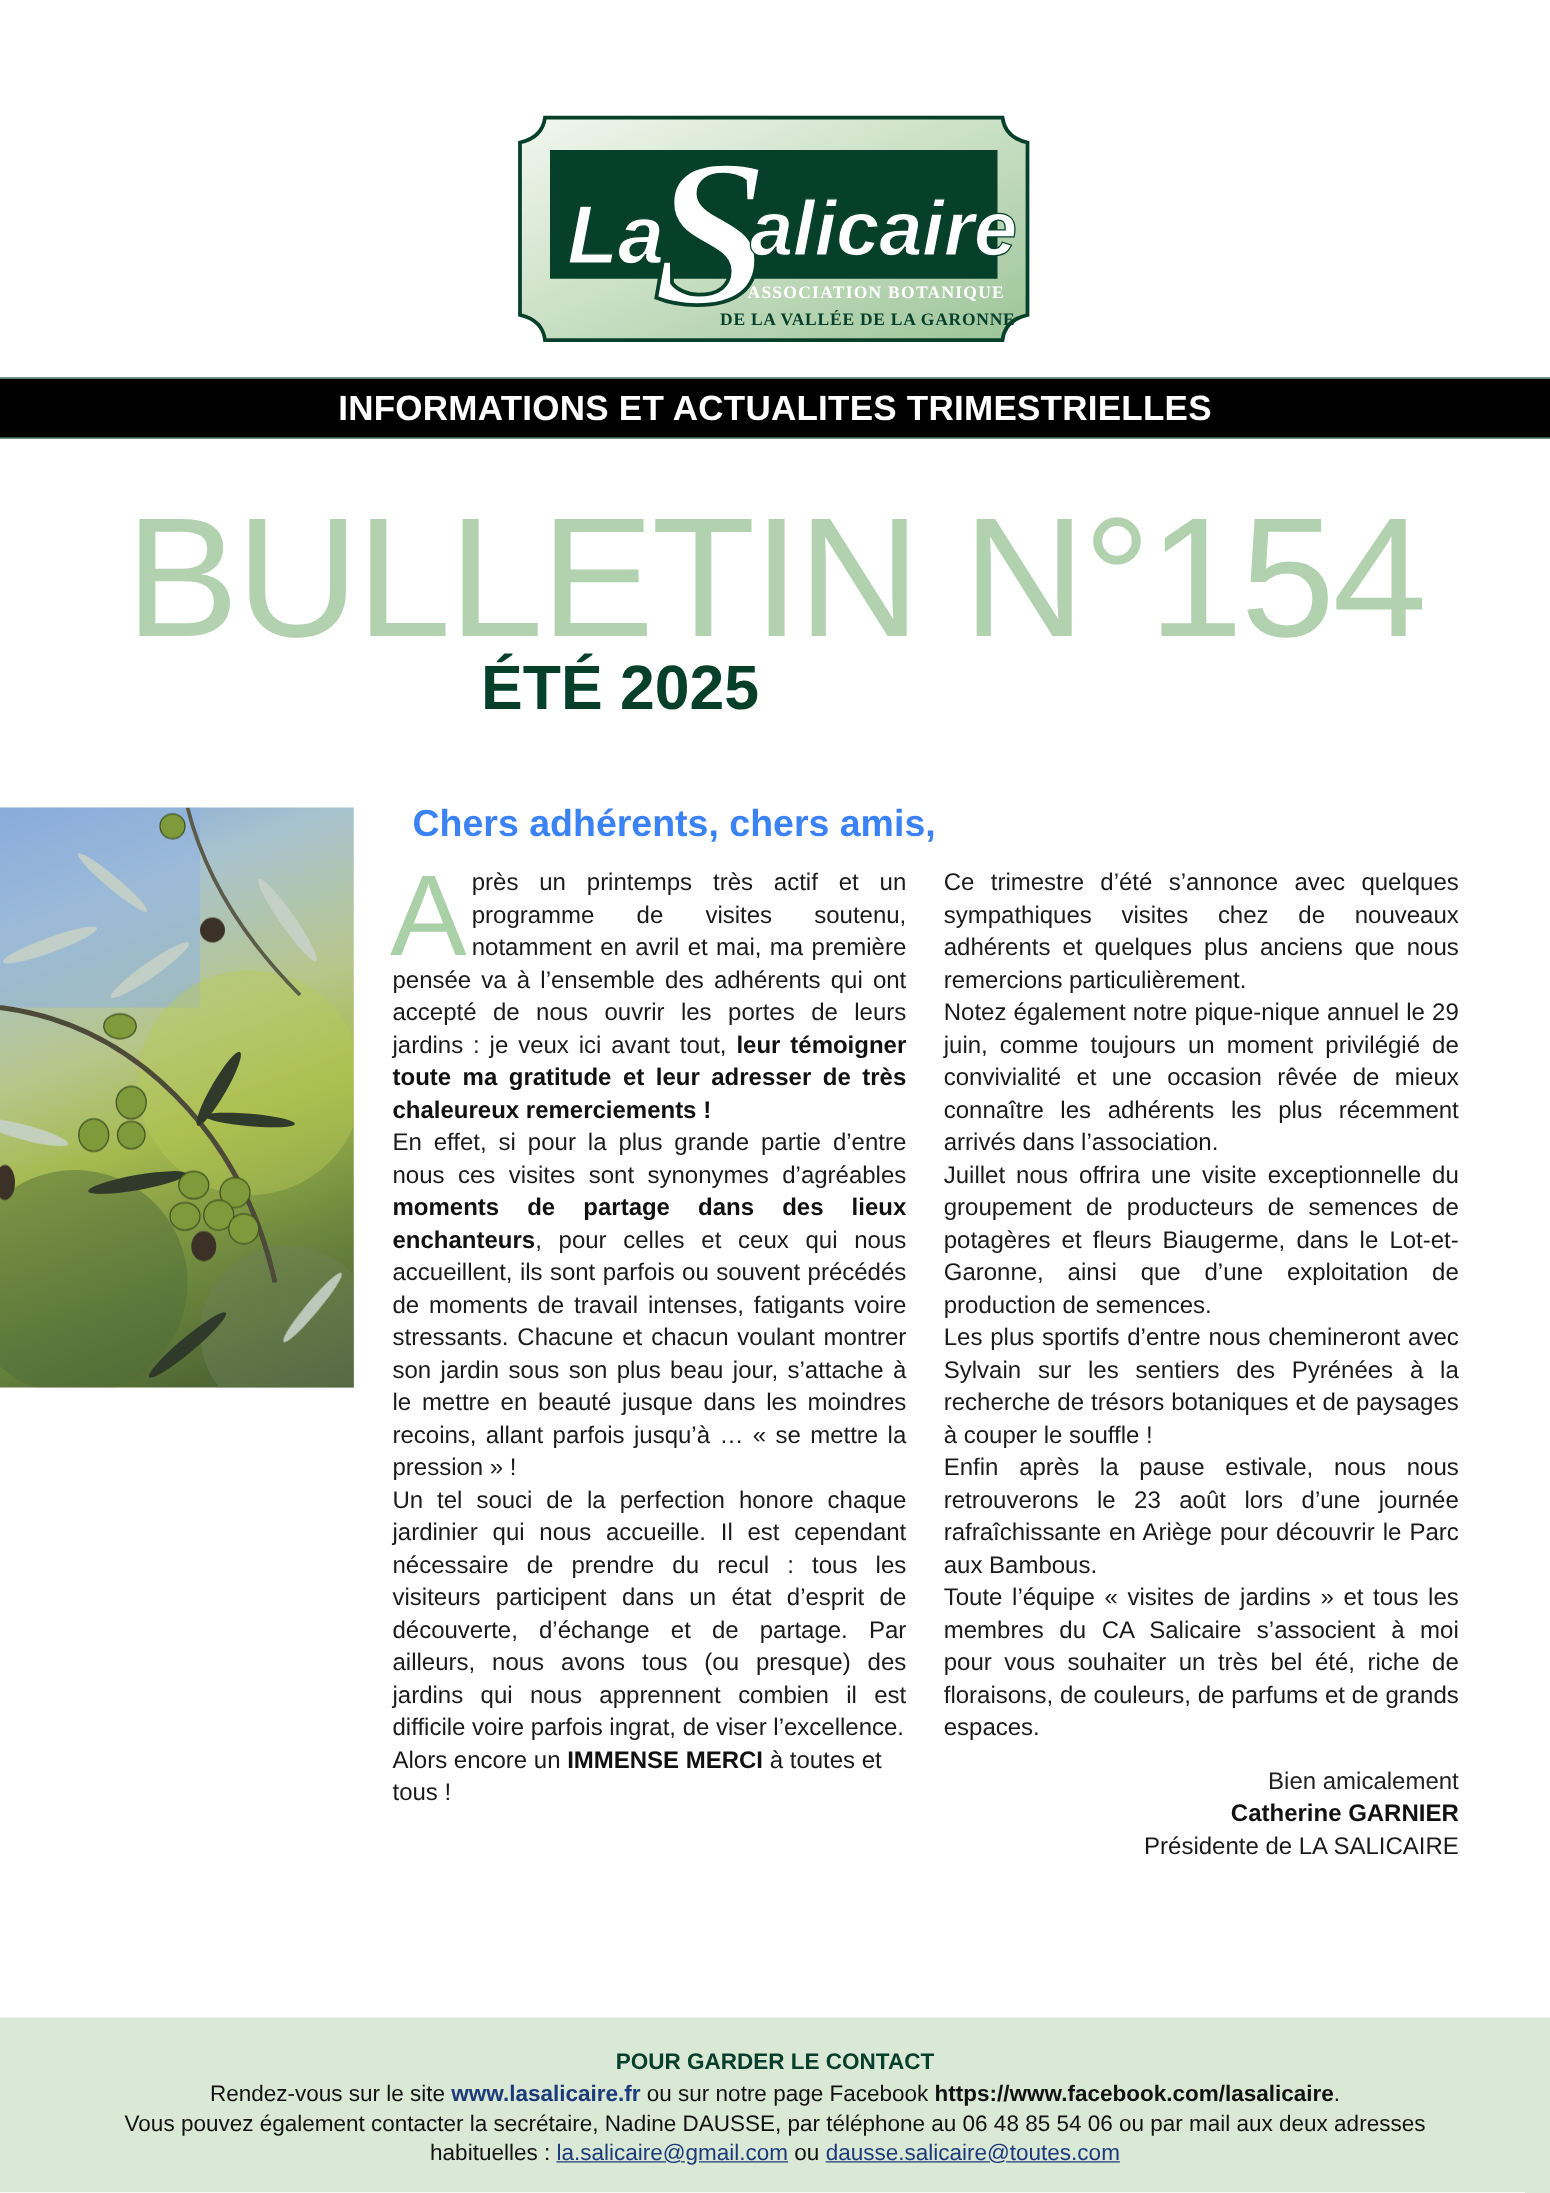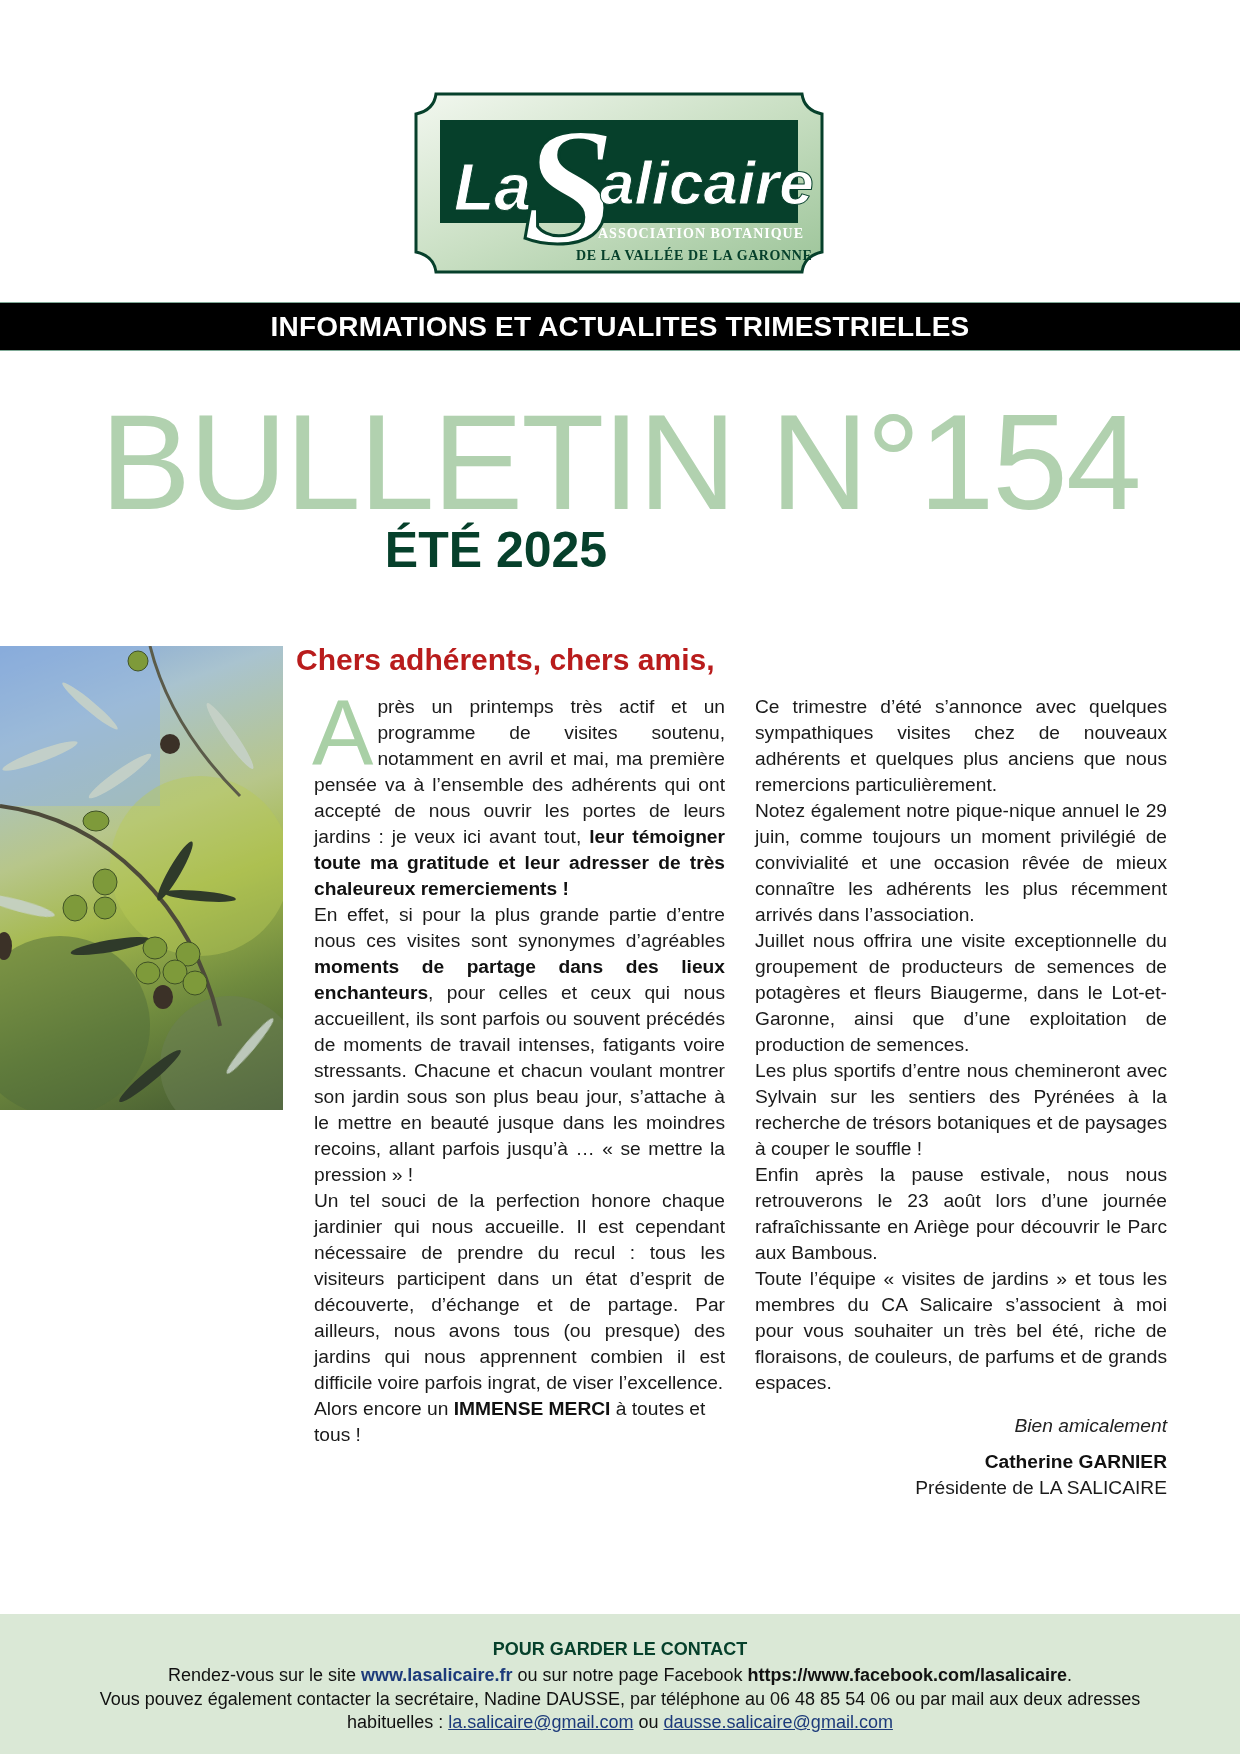--- a/index.html
+++ b/index.html
@@ -37,40 +37,40 @@
 
   
   .photo {
     position: absolute; left: 0; top: 646px; width: 283px; height: 464px; overflow: hidden;
     background: linear-gradient(160deg, #7fa3d6 0%, #a9c3cf 18%, #b7c68a 40%, #a5b94e 55%, #6f8a3e 75%, #3f5430 100%);
   }
   .photo svg { position: absolute; left: 0; top: 0; width: 283px; height: 464px; }
 
   
   .greeting {
-    position: absolute; left: 296px; top: 640px; font-size: 30px; font-weight: bold; color: #b91c1c;
+    position: absolute; left: 330px; top: 640px; font-size: 30px; font-weight: bold; color: #3b82f6;
     line-height: 40px;
   }
   .col {
     position: absolute; top: 694px; font-size: 19.2px; line-height: 26px;
     text-align: justify; color: #1a1a1a;
   }
   .col-left { left: 314px; width: 411px; }
   .col-right { left: 755px; width: 412px; }
   .col p { margin: 0; }
   .dropcap {
     float: left; font-size: 92px; line-height: 70px; height: 72px; color: #a9d0a6;
     margin: 4px 4px 0 -2px; font-weight: normal;
   }
   .col b { font-weight: bold; color: #111; }
 
   .sign-off {
     position: absolute; right: 73px; top: 1413px; text-align: right; font-size: 19.2px; line-height: 26px;
   }
-  .sign-off .closing { font-style: italic; color: #222; margin-bottom: 10px; }
+  .sign-off .closing { color: #222; margin-bottom: 0; }
   .sign-off .name { font-weight: bold; color: #111; }
   .sign-off .role { color: #1a1a1a; }
 
   
   .footer {
     position: absolute; left: 0; top: 1614px; width: 1240px; height: 140px;
     background: #dae8d6; text-align: center;
   }
   .footer-title {
     margin-top: 20px; color: #06402b; font-weight: bold; font-size: 18px; line-height: 30px;
@@ -191,15 +191,15 @@
   <div class="role">Présidente de LA SALICAIRE</div>
 </div>
 
 <div class="footer">
   <div class="footer-title">POUR GARDER LE CONTACT</div>
   <div class="footer-line">
     <span>Rendez-vous sur le site </span><span class="site">www.lasalicaire.fr</span><span> ou sur notre page Facebook </span><span class="fb">https://www.facebook.com/lasalicaire</span><span>.</span>
   </div>
   <div class="footer-line">Vous pouvez également contacter la secrétaire, Nadine DAUSSE, par téléphone au 06 48 85 54 06 ou par mail aux deux adresses</div>
   <div class="footer-line">
-    <span>habituelles : </span><a>la.salicaire@gmail.com</a><span> ou </span><a>dausse.salicaire@gmail.com</a>
+    <span>habituelles : </span><a>la.salicaire@gmail.com</a><span> ou </span><a>dausse.salicaire@toutes.com</a>
   </div>
 </div>
 
 </body></html>

